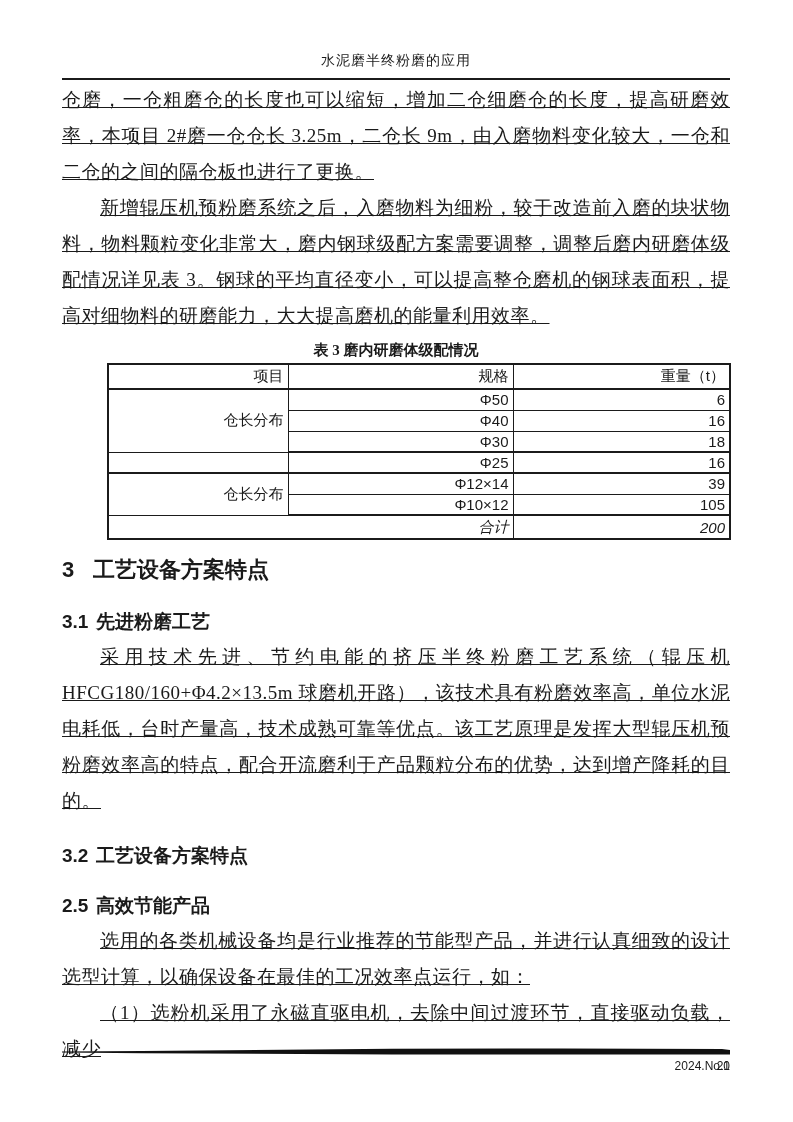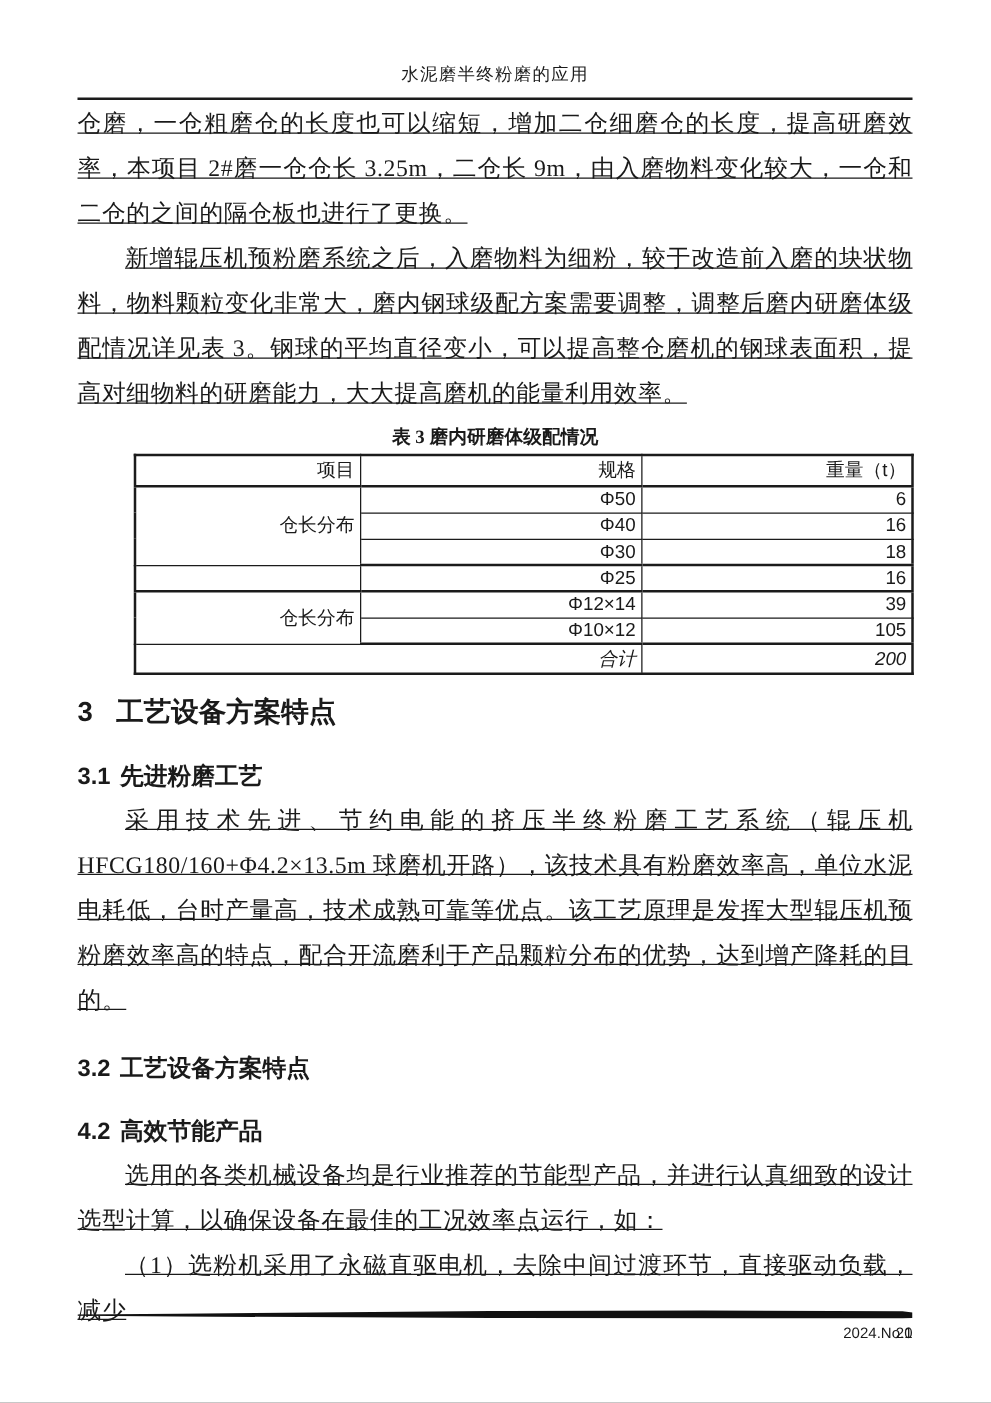--- a/index.html
+++ b/index.html
@@ -178,21 +178,21 @@
         </tbody>
       </table>
 
       <h2 class="sec"><span class="sec-num">3</span><span>工艺设备方案特点</span></h2>
 
       <h3 class="subsec"><span class="sec-num">3.1</span><span>先进粉磨工艺</span></h3>
       <p class="indent">采用技术先进、节约电能的挤压半终粉磨工艺系统（辊压机 HFCG180/160+Φ4.2×13.5m 球磨机开路），该技术具有粉磨效率高，单位水泥电耗低，台时产量高，技术成熟可靠等优点。该工艺原理是发挥大型辊压机预粉磨效率高的特点，配合开流磨利于产品颗粒分布的优势，达到增产降耗的目的。</p>
 
       <h3 class="subsec"><span class="sec-num">3.2</span><span>工艺设备方案特点</span></h3>
 
-      <h3 class="subsec"><span class="sec-num">4.2</span><span>高效节能产品</span></h3>
+      <h3 class="subsec"><span class="sec-num">2.5</span><span>高效节能产品</span></h3>
       <p class="indent">选用的各类机械设备均是行业推荐的节能型产品，并进行认真细致的设计选型计算，以确保设备在最佳的工况效率点运行，如：</p>
       <p class="indent">（1）选粉机采用了永磁直驱电机，去除中间过渡环节，直接驱动负载，减少</p>
 
     </div>
   </div>
 
   <div class="page-footer">
     <svg class="footer-rule" width="668" height="8" viewBox="0 0 668 8" xmlns="http://www.w3.org/2000/svg">
       <polygon points="0,3.6 80,3.0 330,0.8 500,0.4 660,0.9 668,2.0 668,6.4 660,6.6 330,6.4 80,5.2 0,4.6" fill="#111"></polygon>
     </svg>

